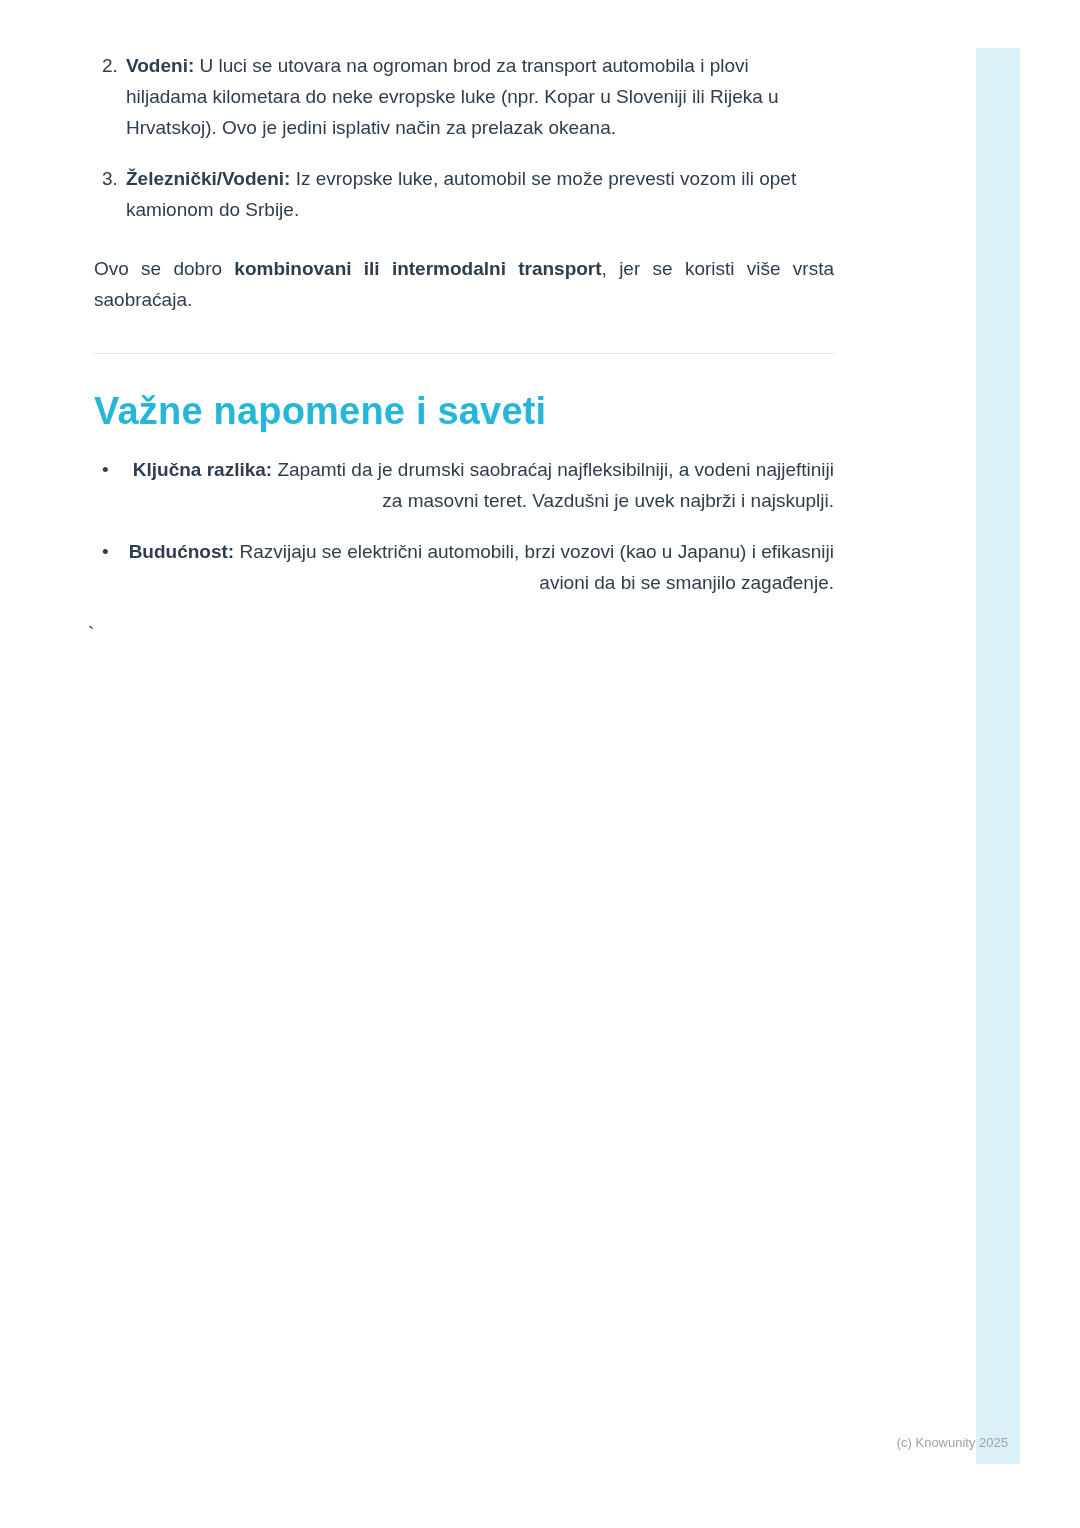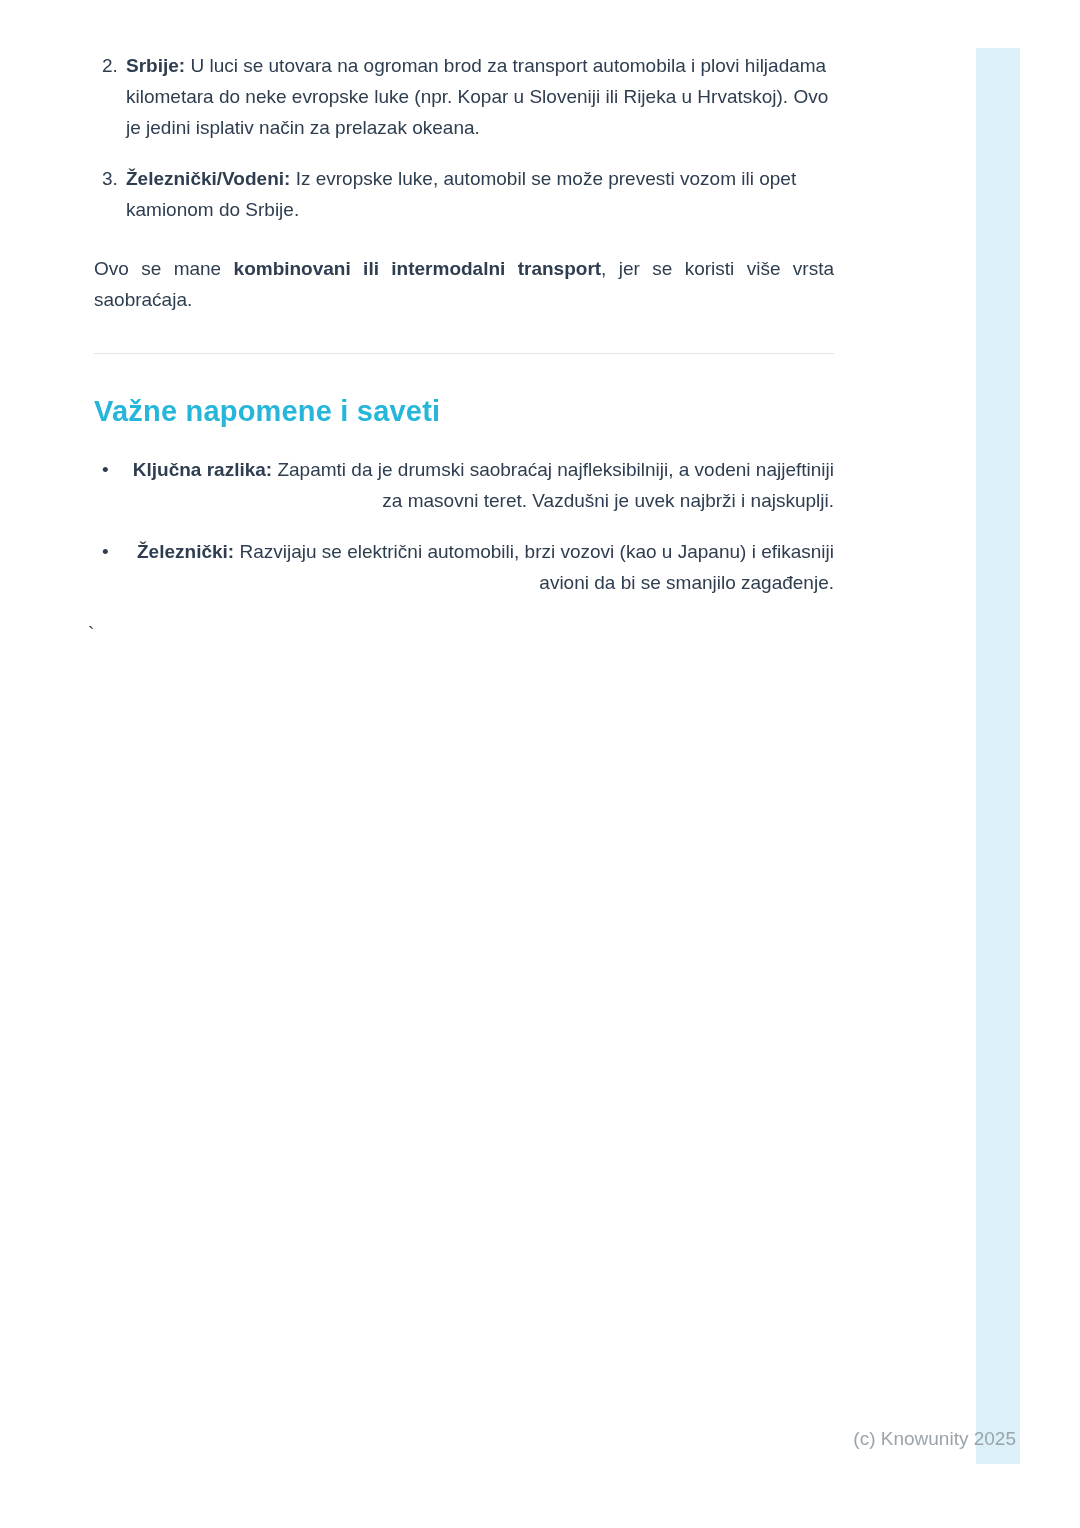--- a/index.html
+++ b/index.html
@@ -49,21 +49,21 @@
     margin-top:28px;
     text-align:justify;
   }
   .divider{
     border:none;
     border-top:1px solid var(--divider);
     margin-top:38px;
   }
   .heading{
     margin-top:40px;
-    font-size:29px;
+    font-size:38px;
     line-height:34px;
     font-weight:bold;
     color:var(--heading_accent);
     letter-spacing:0.2px;
   }
   .bullet-list{
     list-style:none;
     margin-top:26px;
     text-align:right;
   }
@@ -80,52 +80,52 @@
     font-size:19px;
   }
   .bullet-list li.italic{font-style:italic;}
   .stray{
     margin-top:16px;
     margin-left:-6px;
     font-size:19px;
   }
   .footer{
     position:absolute;
-    right:64px;
+    right:72px;
     bottom:78px;
-    font-size:19px;
+    font-size:13px;
     color:var(--footer_text);
   }
 </style>
 </head>
 <body>
 
 <div class="accent-stripe"></div>
 
 <main class="content">
 
   <ol class="numbered-list" style="list-style:none;">
     <li class="num-item">
       <span class="num">2.</span>
-      <p class="num-text"><strong>Srbije:</strong><span> U luci se utovara na ogroman brod za transport automobila i plovi hiljadama kilometara do neke evropske luke (npr. Kopar u Sloveniji ili Rijeka u Hrvatskoj). Ovo je jedini isplativ način za prelazak okeana.</span></p>
+      <p class="num-text"><strong>Vodeni:</strong><span> U luci se utovara na ogroman brod za transport automobila i plovi hiljadama kilometara do neke evropske luke (npr. Kopar u Sloveniji ili Rijeka u Hrvatskoj). Ovo je jedini isplativ način za prelazak okeana.</span></p>
     </li>
     <li class="num-item">
       <span class="num">3.</span>
       <p class="num-text"><strong>Železnički/Vodeni:</strong><span> Iz evropske luke, automobil se može prevesti vozom ili opet kamionom do Srbije.</span></p>
     </li>
   </ol>
 
-  <p class="paragraph"><span>Ovo se mane </span><strong>kombinovani ili intermodalni transport</strong><span>, jer se koristi više vrsta saobraćaja.</span></p>
+  <p class="paragraph"><span>Ovo se dobro </span><strong>kombinovani ili intermodalni transport</strong><span>, jer se koristi više vrsta saobraćaja.</span></p>
 
   <hr class="divider">
 
   <h2 class="heading">Važne napomene i saveti</h2>
 
   <ul class="bullet-list">
     <li><strong>Ključna razlika:</strong><span> Zapamti da je drumski saobraćaj najfleksibilniji, a vodeni najjeftiniji za masovni teret. Vazdušni je uvek najbrži i najskuplji.</span></li>
-    <li><strong>Železnički:</strong><span> Razvijaju se električni automobili, brzi vozovi (kao u Japanu) i efikasniji avioni da bi se smanjilo zagađenje.</span></li>
+    <li><strong>Budućnost:</strong><span> Razvijaju se električni automobili, brzi vozovi (kao u Japanu) i efikasniji avioni da bi se smanjilo zagađenje.</span></li>
   </ul>
 
   <div class="stray">`</div>
 
 </main>
 
 <div class="footer">(c) Knowunity 2025</div>
 
 </body></html>

